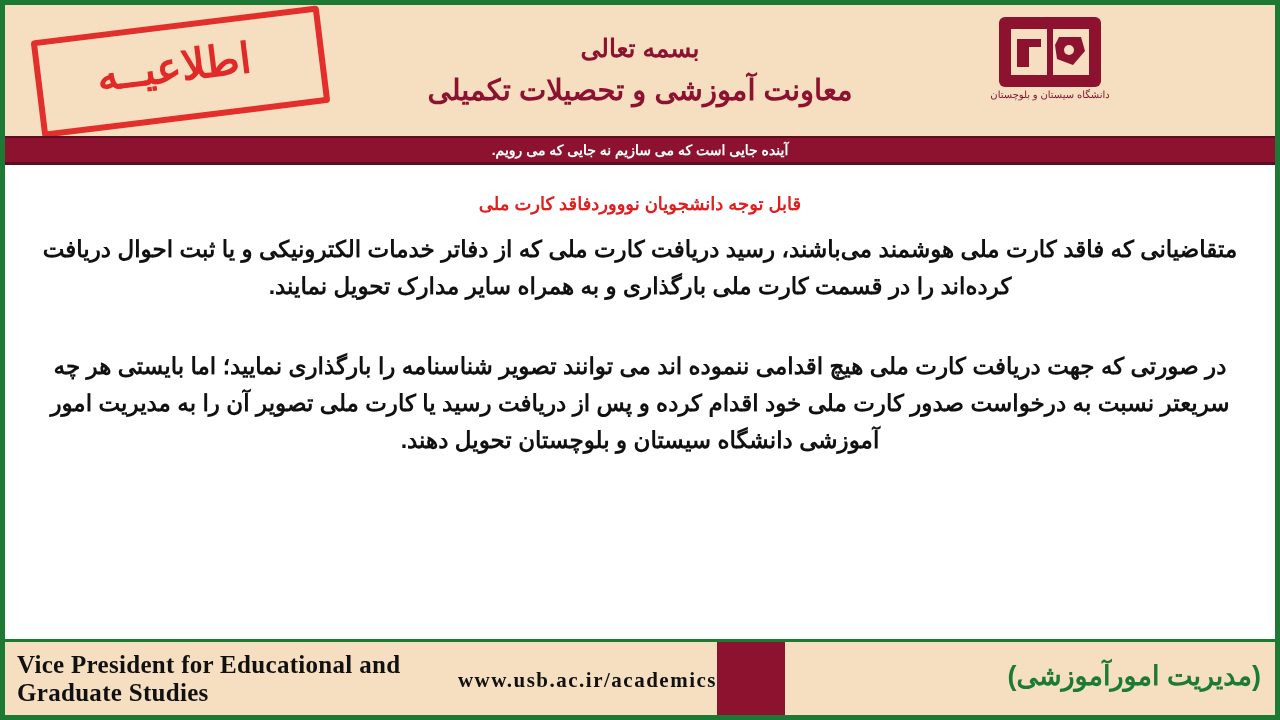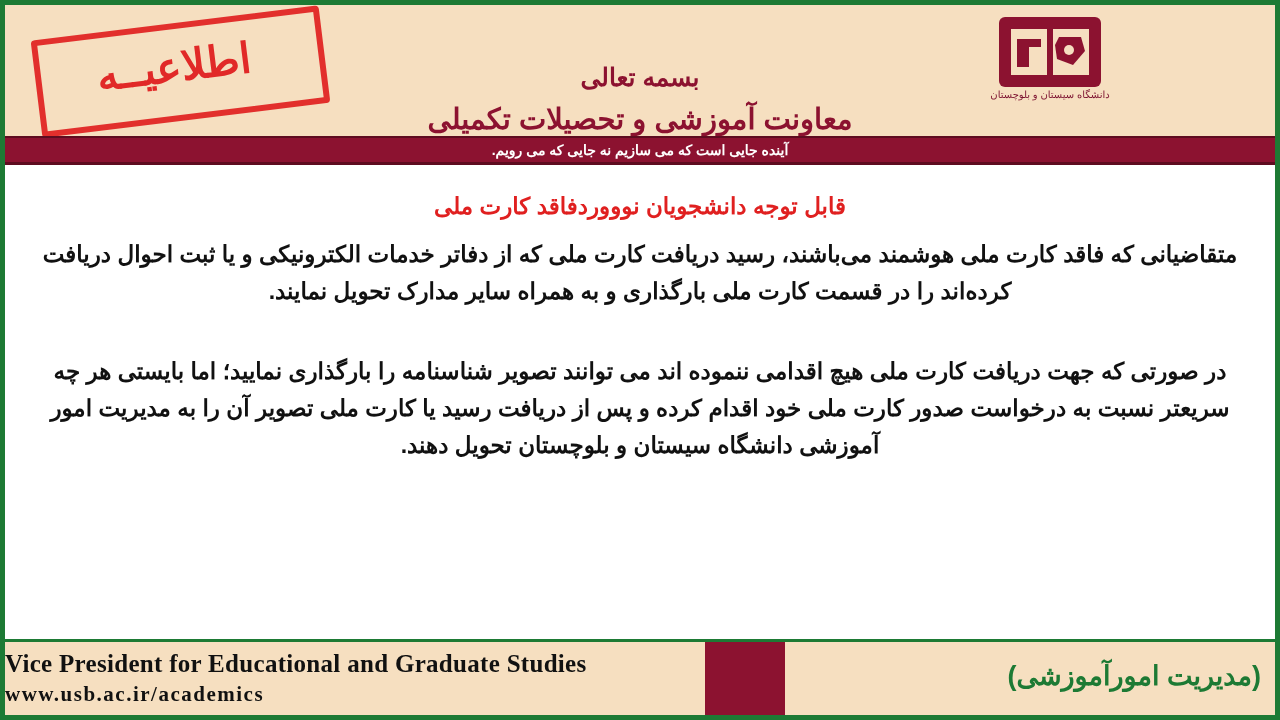--- a/index.html
+++ b/index.html
@@ -35,21 +35,21 @@
   }
   .header-center {
     position: absolute;
     left: 0;
     right: 0;
     top: 0;
     bottom: 0;
     display: flex;
     flex-direction: column;
     align-items: center;
-    justify-content: flex-end;
+    justify-content: center;
     gap: 10px;
     pointer-events: none;
   }
   .besmeh {
     font-size: 25px;
     font-weight: bold;
     color: #8c1230;
     letter-spacing: 0.5px;
   }
   .deputy {
@@ -135,21 +135,21 @@
 
   
   .content {
     height: 481px;
     padding: 28px 18px 10px 18px;
     box-sizing: border-box;
     background: #ffffff;
     text-align: center;
   }
   .headline {
-    font-size: 23px;
+    font-size: 18px;
     font-weight: bold;
     color: #e02020;
     margin-bottom: 16px;
   }
   .para {
     font-size: 23px;
     font-weight: bold;
     color: #111111;
     line-height: 1.62;
     text-align: center;
@@ -172,25 +172,26 @@
     overflow: hidden;
   }
   .footer-left {
     position: absolute;
     left: 0;
     top: 0;
     width: 700px;
     height: 73px;
     background: #f6dfc0;
     display: flex;
-    flex-direction: column;
-    align-items: flex-start;
+    flex-direction: row;
+    align-items: center;
     justify-content: center;
     direction: ltr;
     z-index: 2;
+    padding-left: 12px;
   }
   .footer-en-title {
     font-family: "Liberation Serif", serif;
     font-size: 25px;
     font-weight: bold;
     color: #111111;
     letter-spacing: 0.3px;
   }
   .footer-url {
     font-family: "Liberation Serif", serif;

